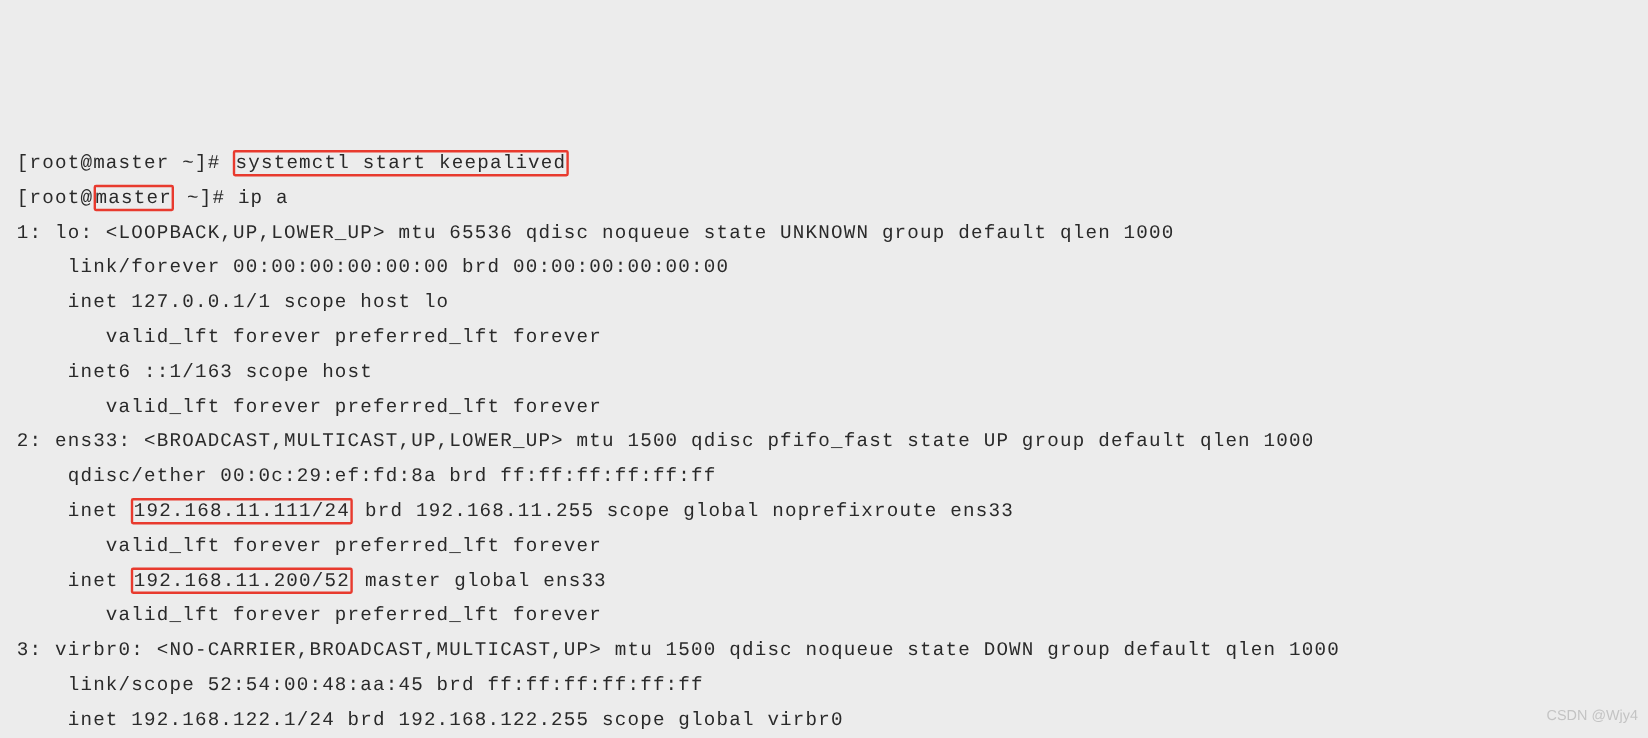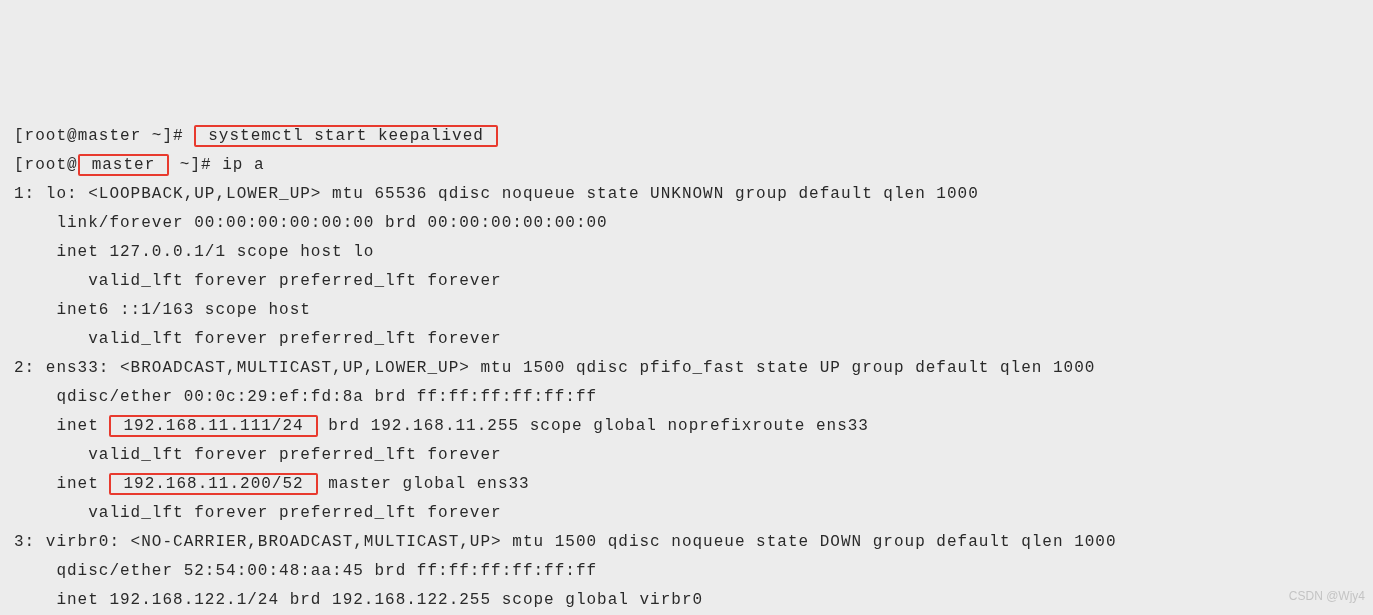--- a/index.html
+++ b/index.html
@@ -13,21 +13,21 @@
       padding: 6px 8px 6px 14px;
       white-space: pre;
       position: relative;
       width: 1373px;
       height: 615px;
       overflow: hidden;
     }
     .red-box {
       border: 2px solid #e83a2e;
       border-radius: 2px;
-      padding: 0 12px;
+      padding: 0 0;
       display: inline-block;
       line-height: 22px;
       margin-top: 1px;
     }
     .watermark {
       position: absolute;
       right: 8px;
       bottom: 4px;
       font-family: Arial, sans-serif;
       font-size: 12px;
@@ -50,21 +50,21 @@
 <span data-bind="iface1.valid1">       valid_lft forever preferred_lft forever</span>
 <span data-bind="iface1.inet6">    inet6 ::1/163 scope host </span>
 <span data-bind="iface1.valid2">       valid_lft forever preferred_lft forever</span>
 <span data-bind="iface2.header">2: ens33: &lt;BROADCAST,MULTICAST,UP,LOWER_UP&gt; mtu 1500 qdisc pfifo_fast state UP group default qlen 1000</span>
 <span data-bind="iface2.link">    qdisc/ether 00:0c:29:ef:fd:8a brd ff:ff:ff:ff:ff:ff</span>
 <span><span data-bind="iface2.inet_a_pre">    inet </span><span class="red-box" data-bind="iface2.inet_a_ip">192.168.11.111/24</span><span data-bind="iface2.inet_a_post"> brd 192.168.11.255 scope global noprefixroute ens33</span></span>
 <span data-bind="iface2.valid1">       valid_lft forever preferred_lft forever</span>
 <span><span data-bind="iface2.inet_b_pre">    inet </span><span class="red-box" data-bind="iface2.inet_b_ip">192.168.11.200/52</span><span data-bind="iface2.inet_b_post"> master global ens33</span></span>
 <span data-bind="iface2.valid2">       valid_lft forever preferred_lft forever</span>
 <span data-bind="iface3.header">3: virbr0: &lt;NO-CARRIER,BROADCAST,MULTICAST,UP&gt; mtu 1500 qdisc noqueue state DOWN group default qlen 1000</span>
-<span data-bind="iface3.link">    qdisc/ether 52:54:00:48:aa:45 brd ff:ff:ff:ff:ff:ff</span>
+<span data-bind="iface3.link">    link/scope 52:54:00:48:aa:45 brd ff:ff:ff:ff:ff:ff</span>
 <span data-bind="iface3.inet">    inet 192.168.122.1/24 brd 192.168.122.255 scope global virbr0</span>
 
 
 
 </div>
 
 <div class="watermark" data-bind="watermark">CSDN @Wjy4</div>
 
 
 

